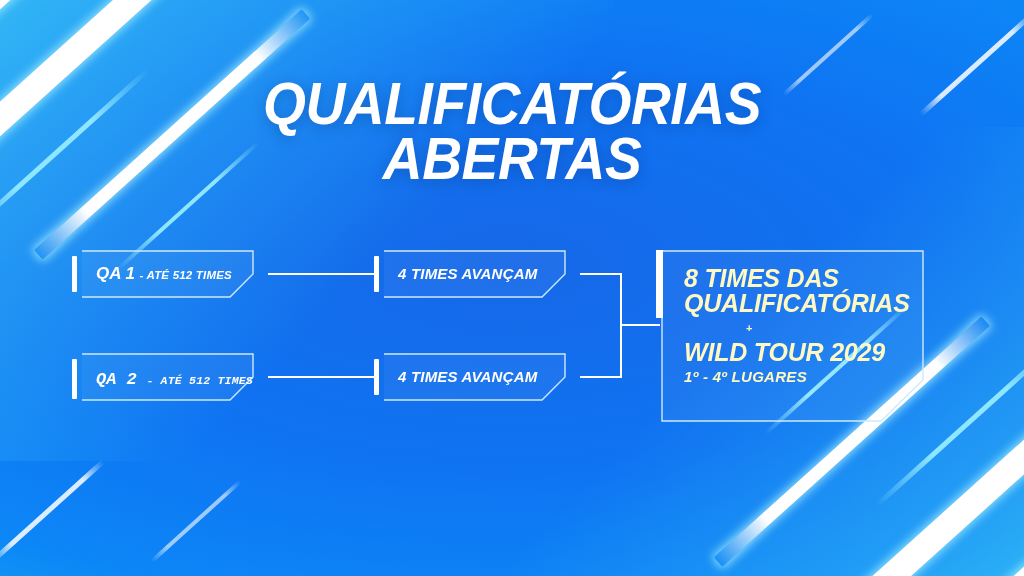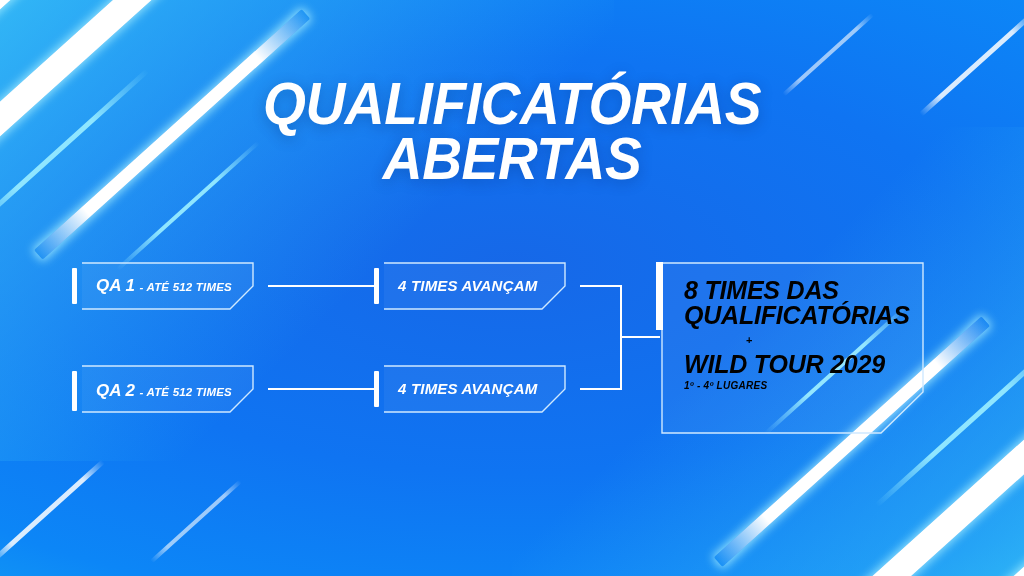--- a/index.html
+++ b/index.html
@@ -81,21 +81,21 @@
     font-weight: 700;
     font-style: italic;
     letter-spacing: -0.5px;
     line-height: 0.92;
     transform: scaleX(0.92);
   }
   .title-line.l1 { font-size: 60px; }
   .title-line.l2 { font-size: 60px; }
 
   
-  .bracket { position: absolute; inset: 0; margin-top: 12px; }
+  .bracket { position: absolute; inset: 0; }
 
   .node {
     position: absolute;
     box-sizing: border-box;
     color: #ffffff;
     display: flex;
     align-items: center;
   }
   
   .node svg.outline {
@@ -146,21 +146,21 @@
   .line.h { height: 2px; }
   .line.v { width: 2px; }
 
   
   .final {
     position: absolute;
     left: 656px;
     top: 250px;
     width: 268px;
     height: 126px;
-    color: #000000;
+    color: #fef9c3;
   }
   .final svg.outline { position: absolute; left: 0; top: 0; overflow: visible; }
   .final .accent-bar {
     position: absolute;
     left: 0;
     top: 2px;
     height: 64px;
     width: 7px;
     background: #ffffff;
   }
@@ -180,21 +180,21 @@
   .plus-row {
     font-weight: 700;
     font-size: 11px;
     line-height: 1;
     margin: 7px 0 6px 0;
     padding-left: 62px;
   }
   .final-places {
     font-weight: 700;
     font-style: italic;
-    font-size: 10px;
+    font-size: 15px;
     letter-spacing: 0.3px;
     margin-top: 3px;
   }
 </style>
 </head>
 <body>
 
 <div id="stage">
 
   <div class="bg-base"></div>
@@ -231,21 +231,21 @@
       <svg class="outline" width="182" height="48" viewBox="0 0 182 48" aria-hidden="true">
         <path d="M10 1 L181 1 L181 24 L158 47 L10 47" fill="rgba(255,255,255,0.05)" stroke="#cfe9ff" stroke-width="1.4"></path>
       </svg>
       <div class="accent-bar"></div>
       <div class="node-text">
         <span class="lbl-strong">QA 1</span>
         <span class="lbl-sub">- ATÉ 512 TIMES</span>
       </div>
     </div>
 
-    <div class="node" style="left:72px; top:353px; width:182px; height:52px;">
+    <div class="node" style="left:72px; top:353px; width:182px; height:52px;font-family:Liberation Mono, monospace;">
       <svg class="outline" width="182" height="48" viewBox="0 0 182 48" aria-hidden="true">
         <path d="M10 1 L181 1 L181 24 L158 47 L10 47" fill="rgba(255,255,255,0.05)" stroke="#cfe9ff" stroke-width="1.4"></path>
       </svg>
       <div class="accent-bar"></div>
       <div class="node-text">
         <span class="lbl-strong">QA 2</span>
         <span class="lbl-sub">- ATÉ 512 TIMES</span>
       </div>
     </div>
 

